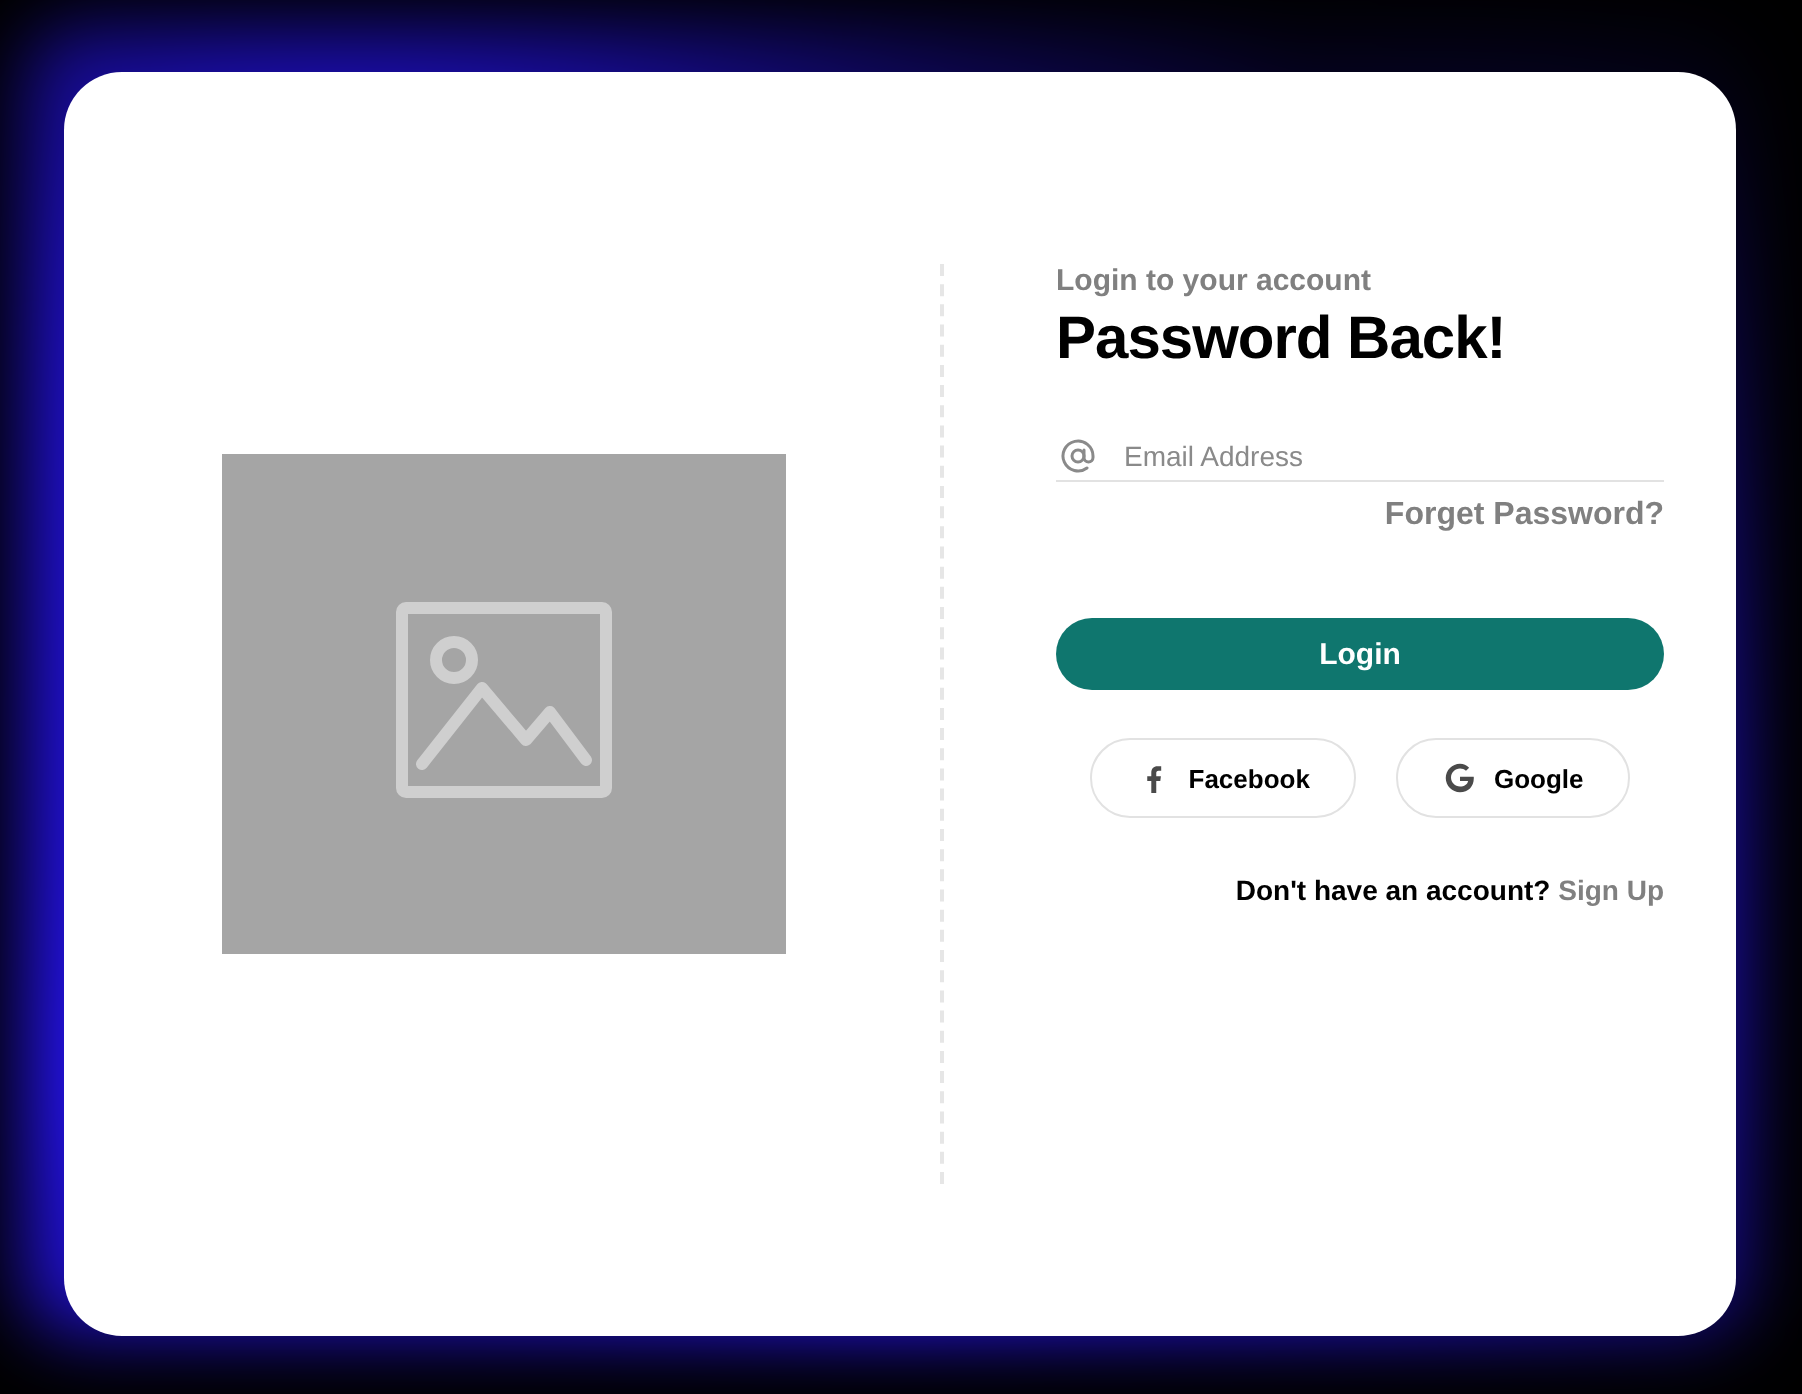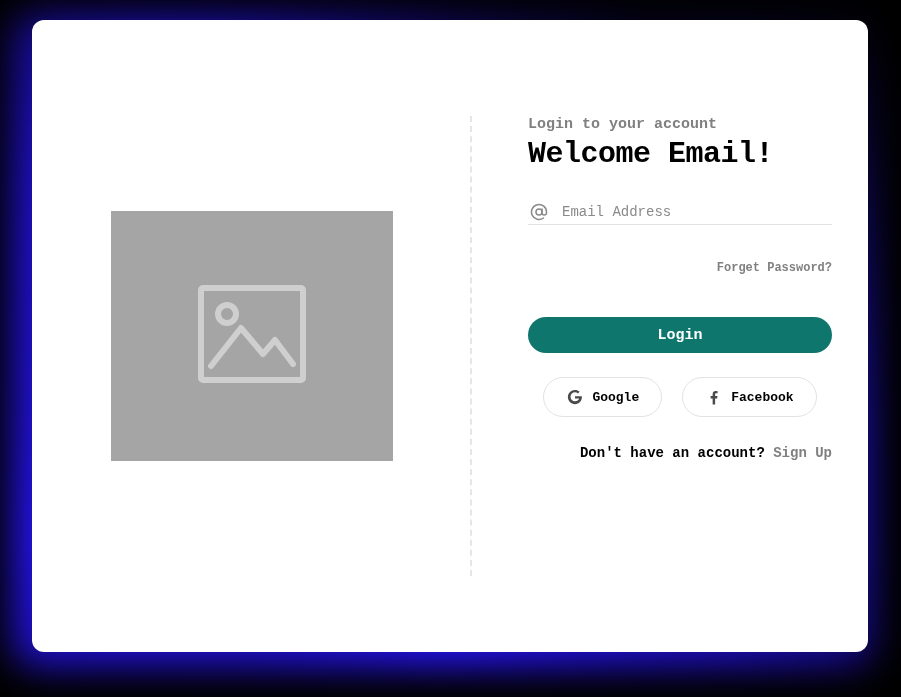--- a/index.html
+++ b/index.html
@@ -14,28 +14,27 @@
     filter: blur(18px);
     background: radial-gradient(circle at 20% 30%, rgba(40,20,255,0.9), rgba(40,20,255,0) 60%),
                 radial-gradient(circle at 80% 70%, rgba(40,20,255,0.9), rgba(40,20,255,0) 60%),
                 radial-gradient(circle at 50% 95%, rgba(40,20,255,0.9), rgba(40,20,255,0) 60%),
                 radial-gradient(circle at 5% 80%, rgba(40,20,255,0.9), rgba(40,20,255,0) 60%);
     z-index: 0;
   }
 
   .card {
     position: absolute;
-    top: 20px; left: 32px;
+    top: 36px; left: 32px;
     width: 836px; height: 632px;
     background: #fff;
-    border-radius: 12px;
+    border-radius: 29px;
     display: flex;
     z-index: 1;
     overflow: hidden;
-    font-family: Liberation Mono, monospace;
   }
 
   .left-pane {
     width: 440px;
     display: flex;
     align-items: center;
     justify-content: center;
     position: relative;
   }
 
@@ -89,24 +88,24 @@
     flex: 1;
     margin-left: 12px;
     font-size: 14px;
     font-family: inherit;
     color: #333;
     background: transparent;
   }
   .field input::placeholder { color: #8a8a8a; font-weight: 500; }
 
   .forgot {
-    margin-top: 36px;
+    margin-top: 8px;
     text-align: right;
     color: #808080;
-    font-size: 12px;
+    font-size: 16px;
     font-weight: 600;
     cursor: pointer;
   }
 
   .login-btn {
     margin-top: 42px;
     width: 100%;
     height: 36px;
     border-radius: 20px;
     background: #0f766e;
@@ -173,21 +172,21 @@
           <circle cx="30" cy="30" r="9"></circle>
           <polyline points="14,82 44,44 66,70 78,56 96,80"></polyline>
         </svg>
       </span>
     </div>
     <div class="divider"></div>
   </div>
 
   <div class="right-pane">
     <div class="subtitle">Login to your account</div>
-    <div class="title">Welcome Email!</div>
+    <div class="title">Password Back!</div>
 
     <div class="field">
       <span class="icon">
         <svg width="18" height="18" viewBox="0 0 24 24" fill="none" stroke="currentColor" stroke-width="2" stroke-linecap="round" stroke-linejoin="round">
           <circle cx="12" cy="12" r="4"></circle>
           <path d="M16 8v5a3 3 0 0 0 6 0v-1a10 10 0 1 0-4 8"></path>
         </svg>
       </span>
       <input type="text" placeholder="Email Address" style="">
     </div>
@@ -195,33 +194,33 @@
 
     <div class="forgot">Forget Password?</div>
 
     <button class="login-btn">Login</button>
 
 
     <div class="social-row">
       <button class="social-btn">
         <span class="icon">
           <svg width="18" height="18" viewBox="0 0 24 24" fill="currentColor">
+            <path d="M13.5 22v-8h2.7l.4-3.2h-3.1V8.7c0-.9.3-1.6 1.6-1.6h1.7V4.2c-.3 0-1.3-.1-2.5-.1-2.5 0-4.1 1.5-4.1 4.3v2.4H7.5V14h2.7v8h3.3z"></path>
+          </svg>
+        </span>
+        <span>Facebook</span>
+      </button>
+      <button class="social-btn">
+        <span class="icon">
+          <svg width="18" height="18" viewBox="0 0 24 24" fill="currentColor">
             <path d="M21.35 11.1H12v2.9h5.4c-.5 2.4-2.5 3.7-5.4 3.7-3.3 0-6-2.7-6-6s2.7-6 6-6c1.5 0 2.9.6 4 1.5l2.1-2.1C16.4 3.4 14.3 2.5 12 2.5 6.8 2.5 2.5 6.8 2.5 12S6.8 21.5 12 21.5c5.5 0 9.2-3.9 9.2-9.4 0-.4 0-.7-.05-1z"></path>
           </svg>
         </span>
         <span>Google</span>
       </button>
-      <button class="social-btn">
-        <span class="icon">
-          <svg width="18" height="18" viewBox="0 0 24 24" fill="currentColor">
-            <path d="M13.5 22v-8h2.7l.4-3.2h-3.1V8.7c0-.9.3-1.6 1.6-1.6h1.7V4.2c-.3 0-1.3-.1-2.5-.1-2.5 0-4.1 1.5-4.1 4.3v2.4H7.5V14h2.7v8h3.3z"></path>
-          </svg>
-        </span>
-        <span>Facebook</span>
-      </button>
     </div>
 
     <div class="signup">
       <span class="q">Don't have an account? </span><span class="link">Sign Up</span>
     </div>
   </div>
 
 </div>
 
 </body></html>

